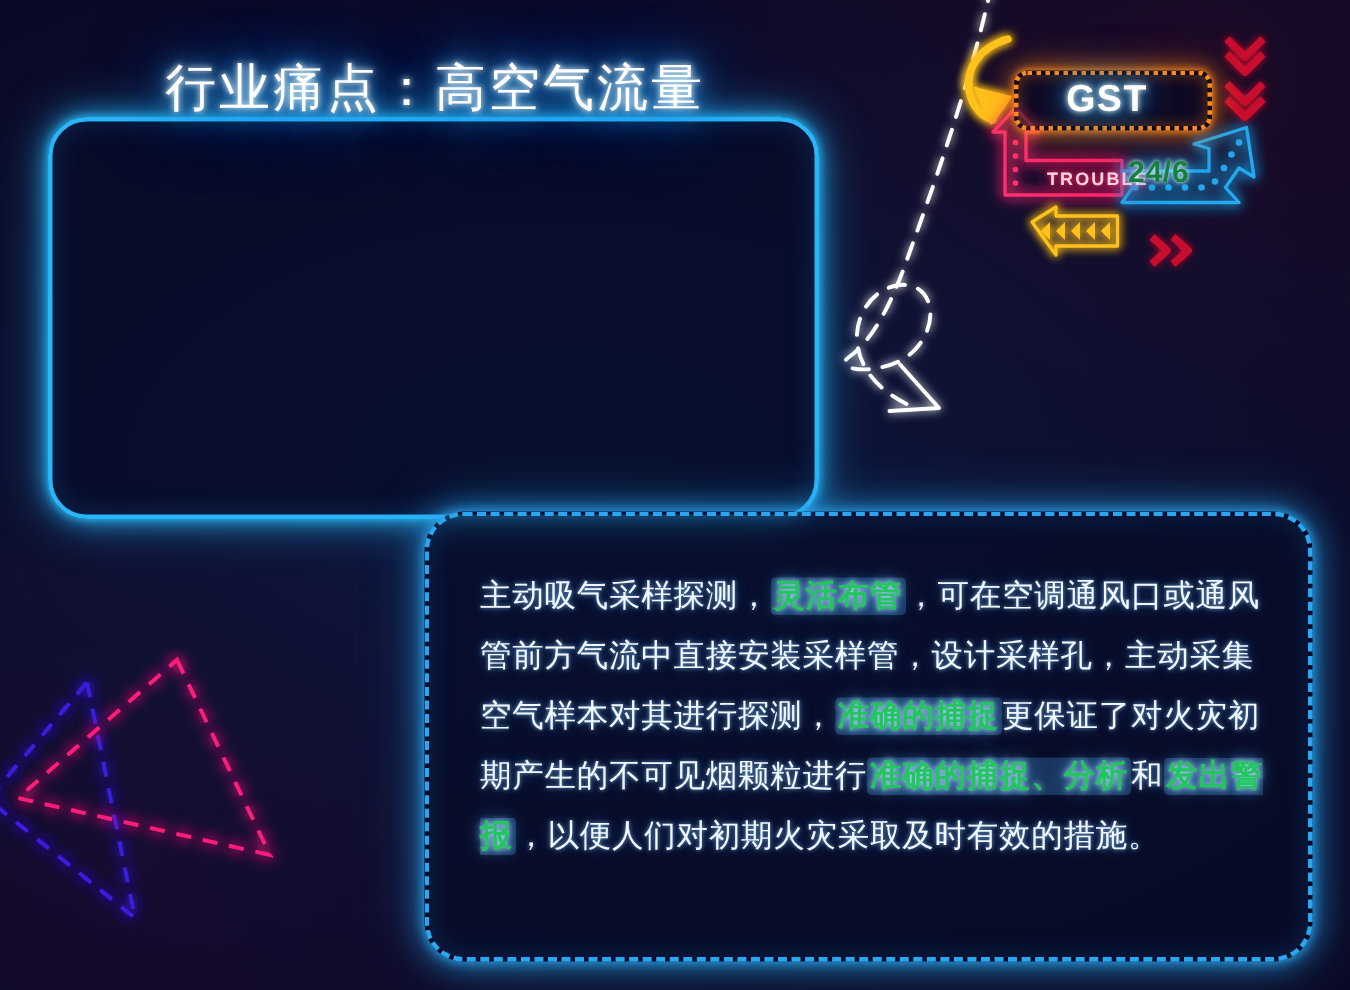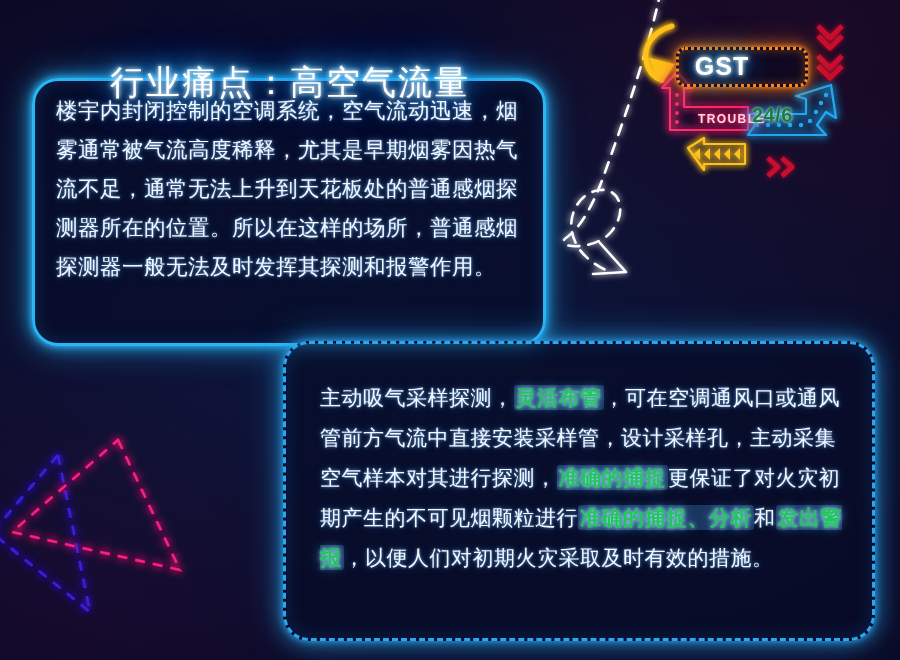--- a/index.html
+++ b/index.html
@@ -55,21 +55,21 @@
     letter-spacing:2px;
     font-weight:400;
     white-space:nowrap;
     text-shadow:
       0 0 4px #ffffff,
       0 0 10px #59c8ff,
       0 0 22px #29a6ff,
       0 0 40px #1675e0,
       0 0 62px #0d49a8;
   }
-  #pain-title{left:110px;top:60px;}
+  #pain-title{left:110px;top:36px;}
   #solution-title{left:600px;top:300px;font-size:31px;}
 
   
   .body-copy{
     position:absolute;
     color:#f2f8ff;
     font-size:21.5px;
     line-height:39px;
     letter-spacing:.5px;
     text-shadow:0 0 3px rgba(150,210,255,.75), 0 0 9px rgba(60,150,255,.45);
@@ -99,21 +99,21 @@
   }
   #gst-frame{
     position:absolute;left:676px;top:47px;width:132px;height:40px;
     border:3px dotted #ff8c1a;border-radius:9px;
     box-sizing:border-box;
     background:rgba(12,8,30,.6);
     box-shadow:0 0 5px #ff8c1a,0 0 14px rgba(255,140,26,.75),0 0 28px rgba(255,110,10,.45),
                inset 0 0 10px rgba(255,140,26,.35);
   }
   #gst-text{
-    position:absolute;left:656px;top:52px;width:132px;text-align:center;
+    position:absolute;left:672px;top:52px;width:132px;text-align:center;
     font-size:25px;font-weight:bold;letter-spacing:1px;color:#ffffff;
     text-shadow:0 0 4px #ffffff,0 0 11px #4fc3f7,0 0 24px #0288d1,0 0 42px #01579b;
   }
   #trouble-text{
     position:absolute;left:687px;top:112px;
     font-size:12px;font-weight:bold;letter-spacing:1.4px;color:#ffd8e2;
     text-shadow:0 0 3px #ff2f6e,0 0 9px #ff1f5e,0 0 18px rgba(255,20,90,.8);
     padding-left:11px;
   }
   #hours-text{
@@ -233,21 +233,20 @@
     <g filter="url(#gRed)">
       <path d="M768,158 L778,167 L768,176" fill="none" stroke="#c8102e" stroke-width="5" stroke-linejoin="round"></path>
       <path d="M782,158 L792,167 L782,176" fill="none" stroke="#c8102e" stroke-width="5" stroke-linejoin="round"></path>
     </g>
   </svg>
 
   <div class="neon-box" id="pain-box"></div>
 
   <div class="section-title" id="pain-title">行业痛点：高空气流量</div>
 
-  <div class="body-copy" id="pain-text">楼宇内封闭控制的空调系统，空气流动迅速，烟雾通常被气流高度稀释，尤其是早期烟雾因热气流不足，通常无法上升到天花板处的普通感烟探测器所在的位置。所以在这样的场所，普通感烟探测器一般无法及时发挥其探测和报警作用。</div>
 
   <div class="neon-box" id="solution-box"></div>
 
 
   <div class="body-copy" id="solution-text"><span>主动吸气采样探测，</span><span class="hl">灵活布管</span><span>，可在空调通风口或通风管前方气流中直接安装采样管，设计采样孔，主动采集空气样本对其进行探测，</span><span class="hl">准确的捕捉</span><span>更保证了对火灾初期产生的不可见烟颗粒进行</span><span class="hl">准确的捕捉、分析</span><span>和</span><span class="hl">发出警报</span><span>，以便人们对初期火灾采取及时有效的措施。</span></div>
 
 
   <div id="gst-frame"></div>
   <div id="gst-text">GST</div>
 

